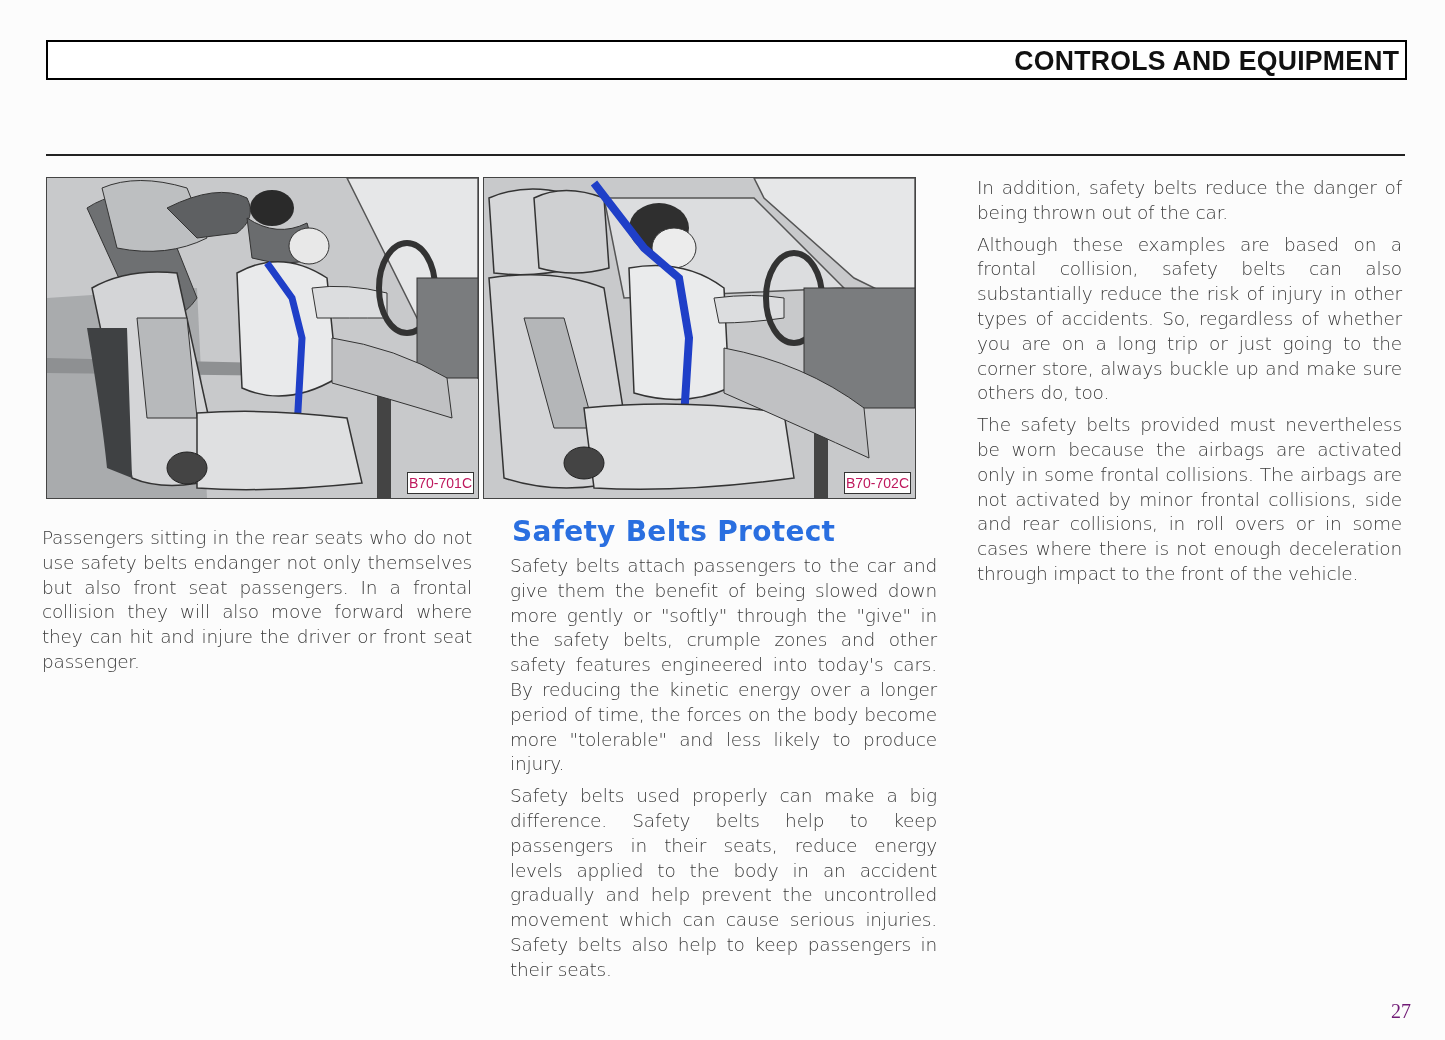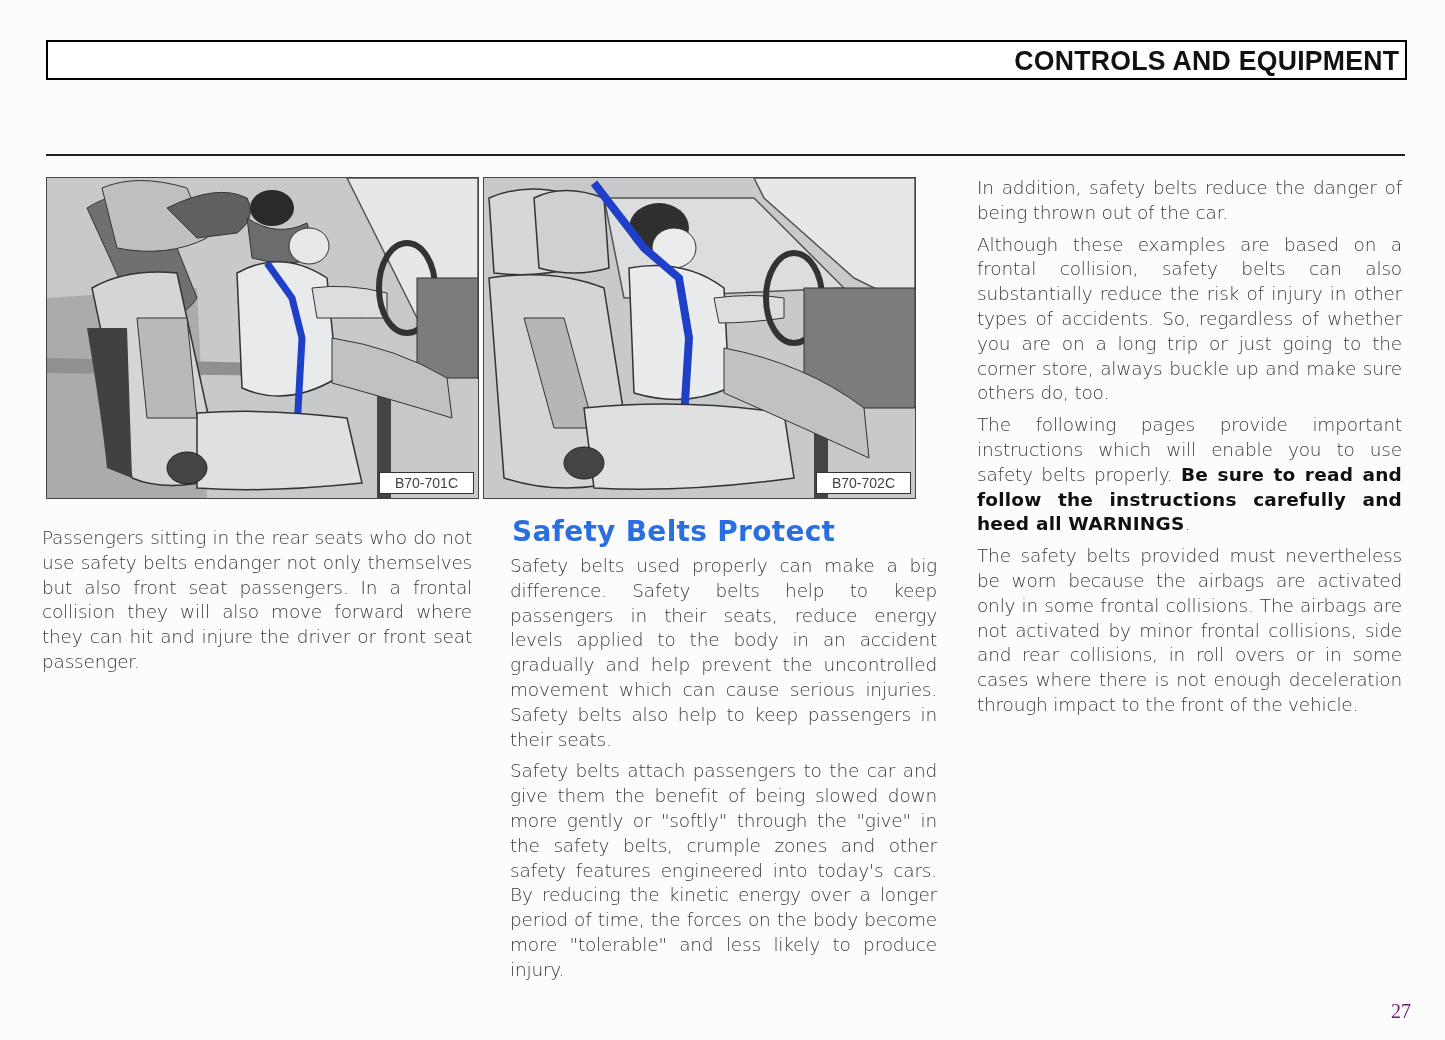--- a/index.html
+++ b/index.html
@@ -21,22 +21,22 @@
   }
   .figure {
     position: absolute; top: 177px; width: 431px; height: 320px;
     border: 1.5px solid #444; background: #c9cacc; overflow: hidden;
   }
   .figure svg { display: block; width: 100%; height: 100%; }
   .fig1 { left: 46px; }
   .fig2 { left: 483px; }
   .fig-code {
     position: absolute; right: 4px; bottom: 4px; background: #fff; border: 1px solid #333;
-    font-family: "Liberation Sans", sans-serif; font-size: 14px; color: #404040;
-    padding: 2px 15px; line-height: 16px;
+    font-family: "Liberation Sans", sans-serif; font-size: 14px; color: #be185d;
+    padding: 2px 1px; line-height: 16px;
   }
   .col {
     position: absolute; font-family: "DejaVu Sans", sans-serif; font-size: 18.5px;
     line-height: 24.8px; color: #3a3a3a; text-align: justify; font-weight: 300;
     letter-spacing: -0.2px;
   }
   .col p { margin: 0 4px 7px 0; }
   .col1 { left: 42px; top: 526px; width: 434px; }
   .col2 { left: 510px; top: 518px; width: 431px; }
   .col3 { left: 977px; top: 176px; width: 429px; }
@@ -113,24 +113,23 @@
   </svg>
   <div class="fig-code">B70-702C</div>
 </div>
 
 <div class="col col1">
   <p>Passengers sitting in the rear seats who do not use safety belts endanger not only themselves but also front seat passengers. In a frontal collision they will also move forward where they can hit and injure the driver or front seat passenger.</p>
 </div>
 
 <div class="col col2">
   <div class="section-heading">Safety Belts Protect</div>
+  <p>Safety belts attach passengers to the car and give them the benefit of being slowed down more gently or "softly" through the "give" in the safety belts, crumple zones and other safety features engineered into today's cars.  By reducing the kinetic energy over a longer period of time, the forces on the body become more "tolerable" and less likely to produce injury.</p>
   <p>Safety belts used properly can make a big difference.  Safety belts help to keep passengers in their seats, reduce energy levels applied to the body in an accident gradually and help prevent the uncontrolled movement which can cause serious injuries. Safety belts also help to keep passengers in their seats.</p>
-  <p>Safety belts attach passengers to the car and give them the benefit of being slowed down more gently or "softly" through the "give" in the safety belts, crumple zones and other safety features engineered into today's cars.  By reducing the kinetic energy over a longer period of time, the forces on the body become more "tolerable" and less likely to produce injury.</p>
 </div>
 
 <div class="col col3">
   <p>In addition, safety belts reduce the danger of being thrown out of the car.</p>
   <p>Although these examples are based on a frontal collision, safety belts can also substantially reduce the risk of injury in other types of accidents.  So, regardless of whether you are on a long trip or just going to the corner store, always buckle up and make sure others do, too.</p>
-  <p><span>The following pages provide important instructions which will enable you to use safety belts properly.  </span><span class="bold">Be sure to read and follow the instructions carefully and heed all WARNINGS</span><span>.</span></p>
   <p>The safety belts provided must nevertheless be worn because the airbags are activated only in some frontal collisions.  The airbags are not activated by minor frontal collisions, side and rear collisions, in roll overs or in some cases where there is not enough deceleration through impact to the front of the vehicle.</p>
 </div>
 
 <div class="page-num">27</div>
 
 </body></html>

